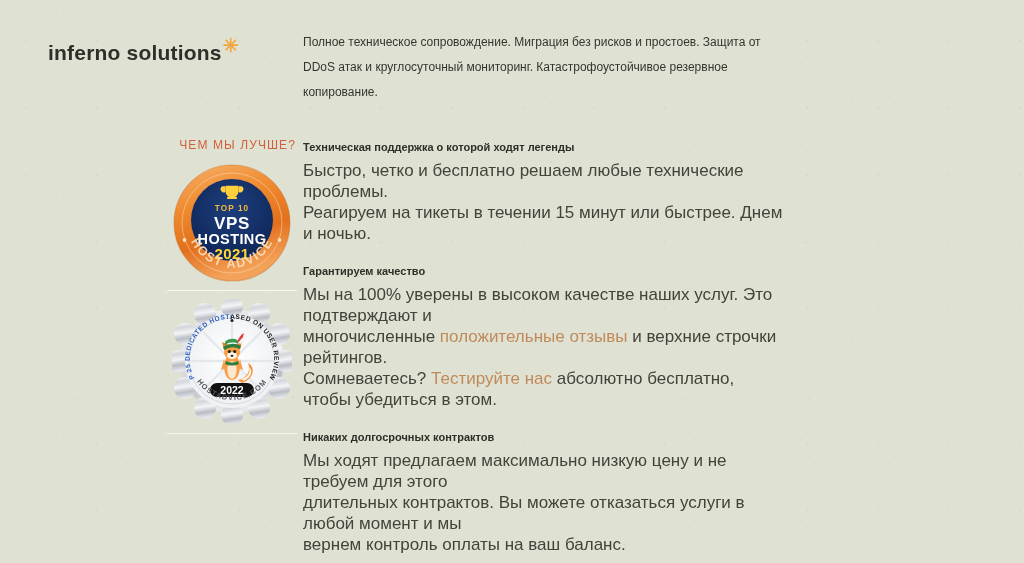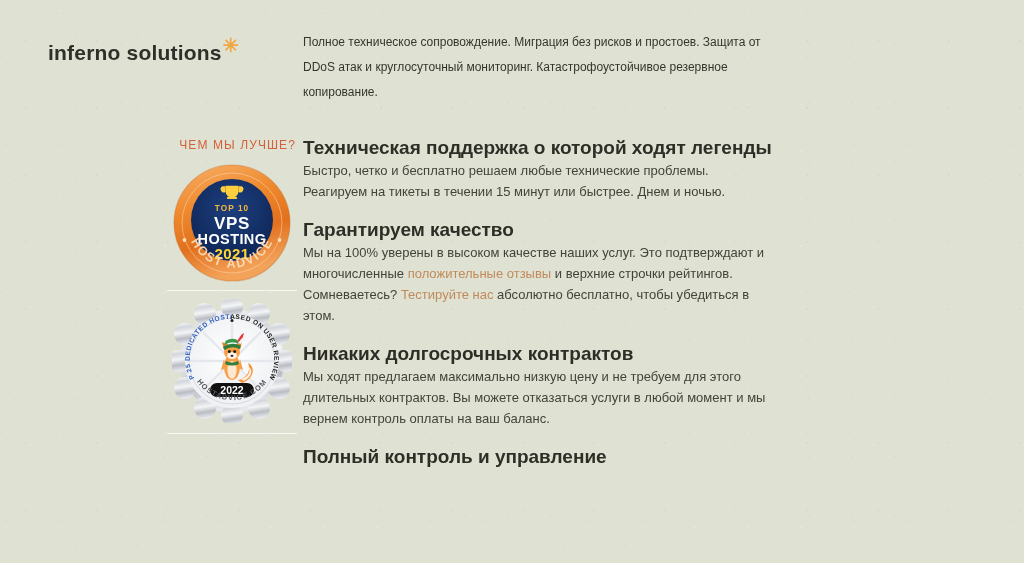--- a/index.html
+++ b/index.html
@@ -103,28 +103,28 @@
   .content {
     position: absolute;
     left: 303px;
     top: 138px;
     width: 480px;
   }
   .block { margin-bottom: 18px; }
   .block:last-child { margin-bottom: 0; }
   .block h3 {
     margin: 0 0 3px 0;
-    font-size: 19px;
+    font-size: 11px;
     font-weight: bold;
     color: #2e2e27;
     line-height: 19px;
   }
   .block p {
     margin: 0;
-    font-size: 13px;
+    font-size: 17px;
     line-height: 21px;
     color: #43433a;
   }
   .block p a {
     color: #c08a5a;
     text-decoration: none;
   }
 </style>
 </head>
 <body>

